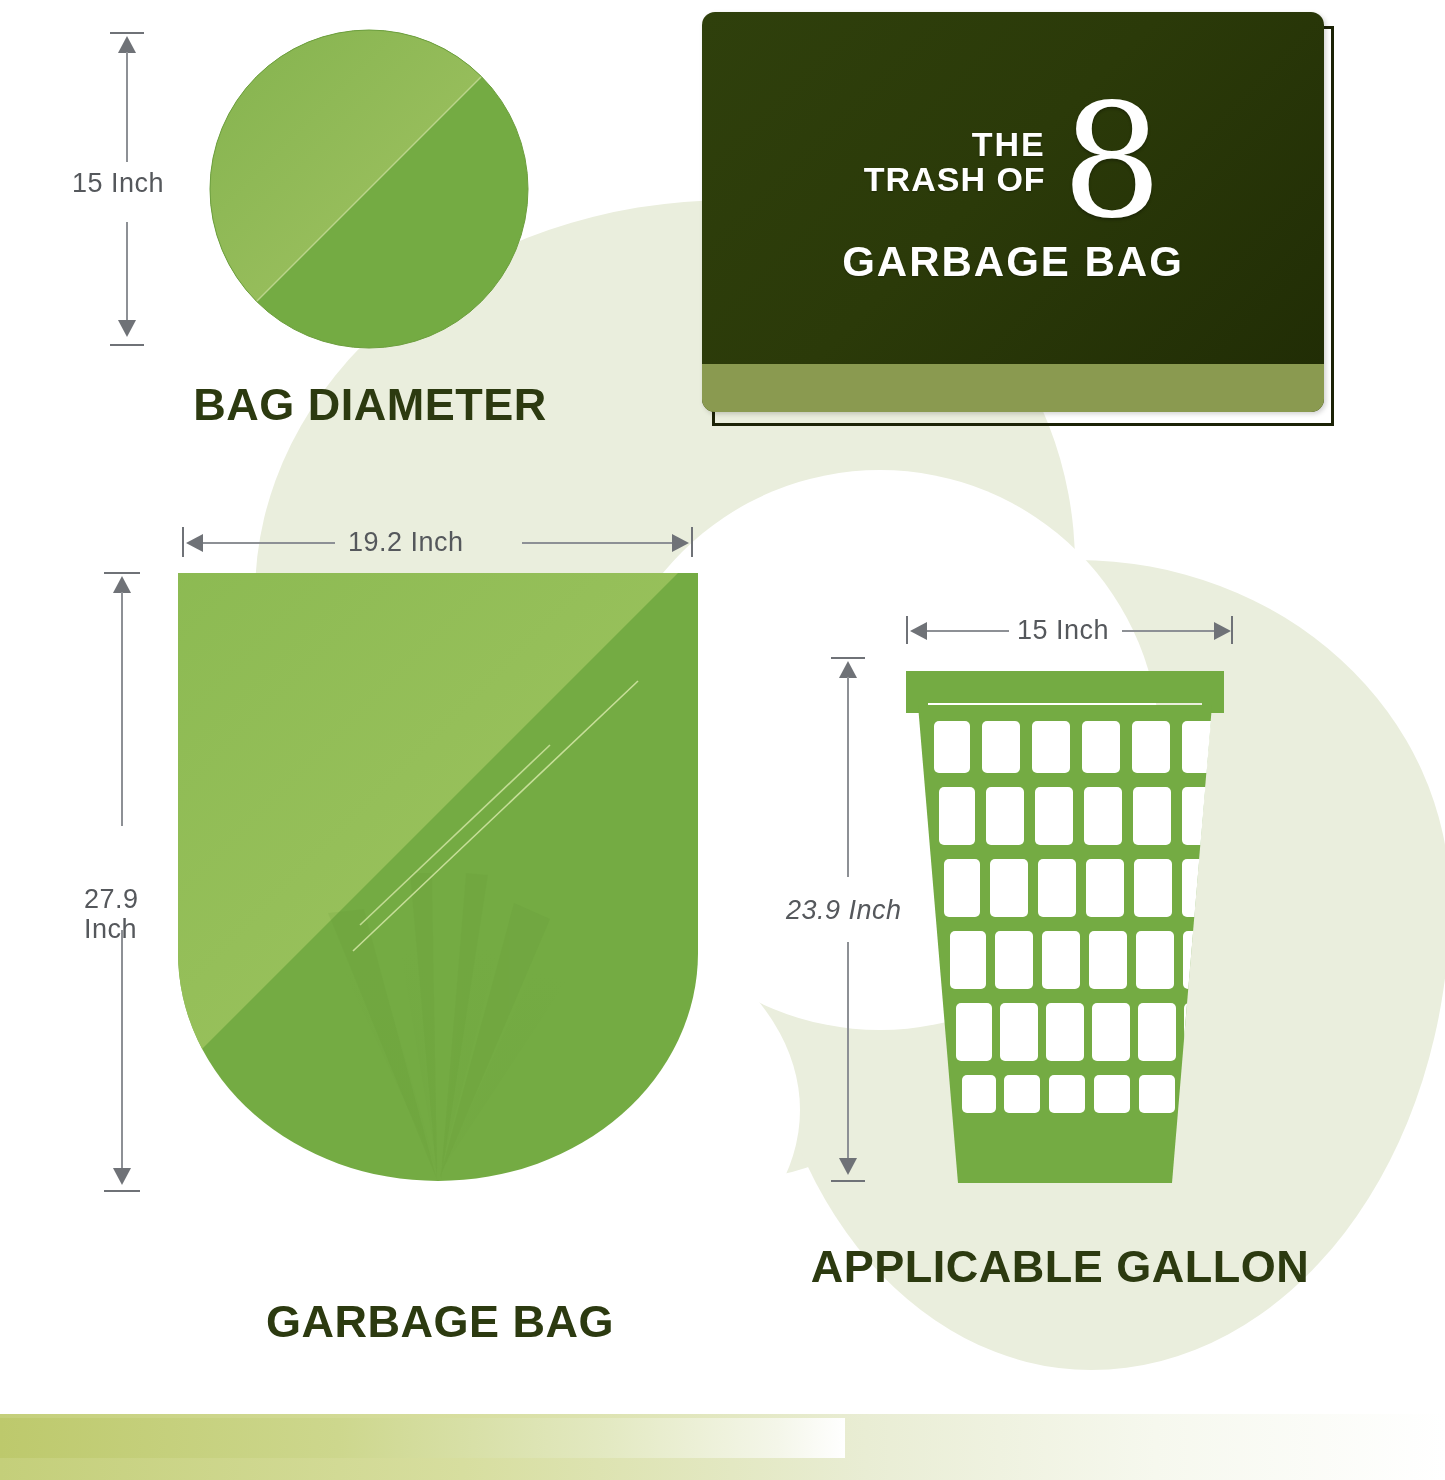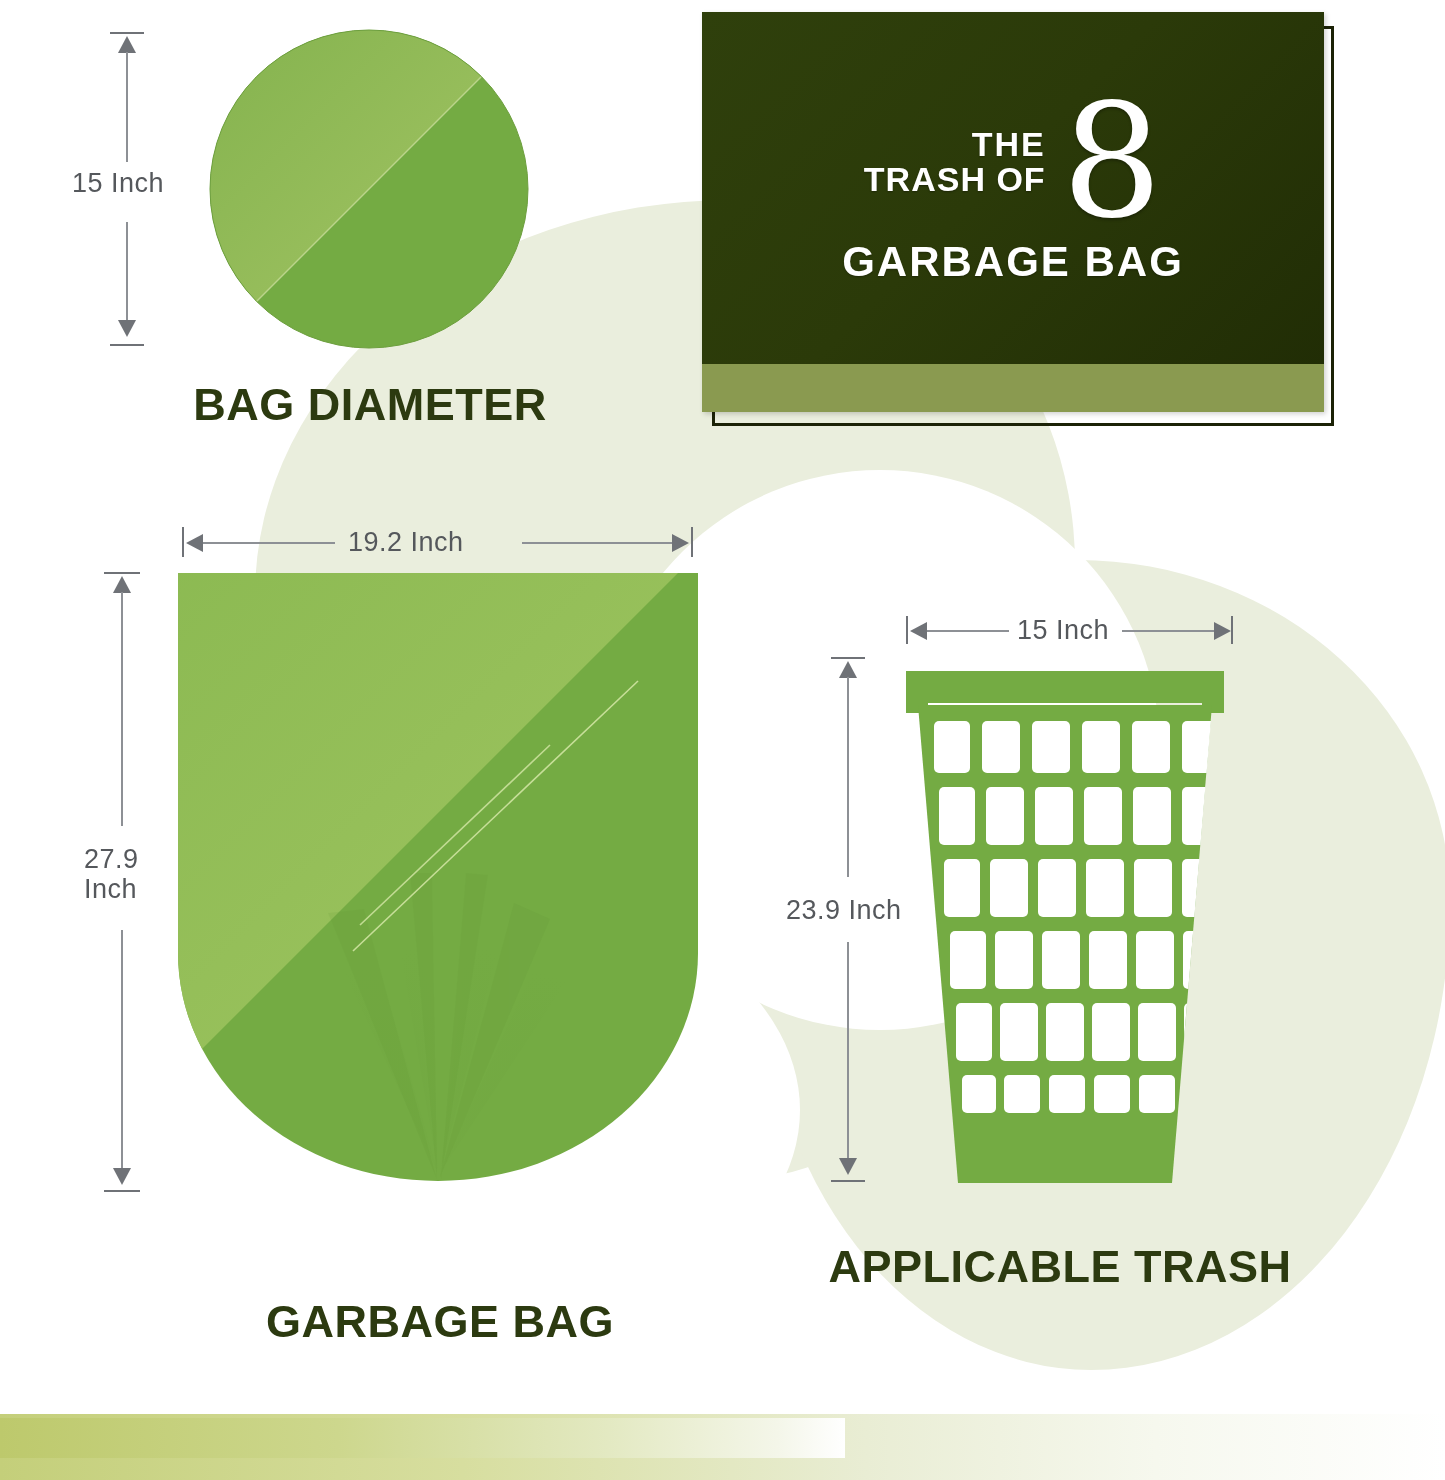--- a/index.html
+++ b/index.html
@@ -128,20 +128,21 @@
     width:622px; height:400px;
     border:3px solid #1b2206;
     background:transparent;
   }
   .banner {
     position:absolute; left:702px; top:12px;
     width:622px; height:400px;
     background:linear-gradient(135deg,#2f400c 0%,#2b3a09 45%,#202c05 100%);
     overflow:hidden;
     box-shadow:2px 2px 5px rgba(0,0,0,.18);
+    border-radius:13px;
   }
   .banner-foot {
     position:absolute; left:0; bottom:0;
     width:100%; height:48px;
     background:#8a9a50;
   }
   .banner-inner {
     position:absolute; left:0; top:0; right:0; bottom:48px;
     display:flex; flex-direction:column;
     align-items:center; justify-content:center;
@@ -231,21 +232,21 @@
   <div class="dim-text" style="left:348px; top:527px;">19.2 Inch</div>
 
   <div class="dim-h-line" style="left:522px; top:542px; width:150px;"></div>
   <div class="arr-right" style="left:672px; top:534px;"></div>
   <div class="dim-cap-v" style="left:691px; top:527px; height:30px;"></div>
 
   <div class="dim-cap-h" style="left:104px; top:572px; width:36px;"></div>
   <div class="arr-up" style="left:113px; top:576px;"></div>
   <div class="dim-v-line" style="left:121px; top:592px; height:234px;"></div>
 
-  <div class="dim-text" style="left:84px; top:844px; text-align:left;">
+  <div class="dim-text" style="left:84px; top:884px; text-align:left;">
     <span>27.9</span><br>
     <span>Inch</span>
   </div>
 
   <div class="dim-v-line" style="left:121px; top:930px; height:238px;"></div>
   <div class="arr-down" style="left:113px; top:1168px;"></div>
   <div class="dim-cap-h" style="left:104px; top:1190px; width:36px;"></div>
 
   <div class="bag-wrap">
     <svg width="520" height="608" viewBox="0 0 520 608" xmlns="http://www.w3.org/2000/svg">
@@ -302,21 +303,21 @@
   <div class="dim-text" style="left:1017px; top:615px;">15 Inch</div>
 
   <div class="dim-h-line" style="left:1122px; top:630px; width:92px;"></div>
   <div class="arr-right" style="left:1214px; top:622px;"></div>
   <div class="dim-cap-v" style="left:1231px; top:616px; height:28px;"></div>
 
   <div class="dim-cap-h" style="left:831px; top:657px; width:34px;"></div>
   <div class="arr-up" style="left:839px; top:661px;"></div>
   <div class="dim-v-line" style="left:847px; top:677px; height:200px;"></div>
 
-  <div class="dim-text" style="left:786px; top:895px;">23.9 Inch</div>
+  <div class="dim-text" style="left:786px; top:895px;font-style:italic;">23.9 Inch</div>
 
   <div class="dim-v-line" style="left:847px; top:942px; height:216px;"></div>
   <div class="arr-down" style="left:839px; top:1158px;"></div>
   <div class="dim-cap-h" style="left:831px; top:1180px; width:34px;"></div>
 
   <div class="can-wrap">
     <svg width="330" height="525" viewBox="0 0 330 525" xmlns="http://www.w3.org/2000/svg">
       <defs>
         <clipPath id="canClip">
           <path d="M18,44 L312,44 L272,516 L58,516 Z"></path>
@@ -370,21 +371,21 @@
         <rect x="104" y="410" width="36" height="38" rx="5"></rect>
         <rect x="149" y="410" width="36" height="38" rx="5"></rect>
         <rect x="194" y="410" width="36" height="38" rx="5"></rect>
         <rect x="239" y="410" width="36" height="38" rx="5"></rect>
         <rect x="284" y="410" width="32" height="38" rx="5"></rect>
       </g>
     </svg>
   </div>
 
   <div class="caption" style="left:775px; top:1240px; width:570px;">
-    <span>APPLICABLE TRASH</span><br>
+    <span>APPLICABLE GALLON</span><br>
   </div>
 
   <div class="banner-outline"></div>
 
   <div class="banner">
     <div class="banner-inner">
       <div class="row-top">
         <div class="the-size">
           <span class="t-the">THE</span>
           <span class="t-size">TRASH OF</span>

